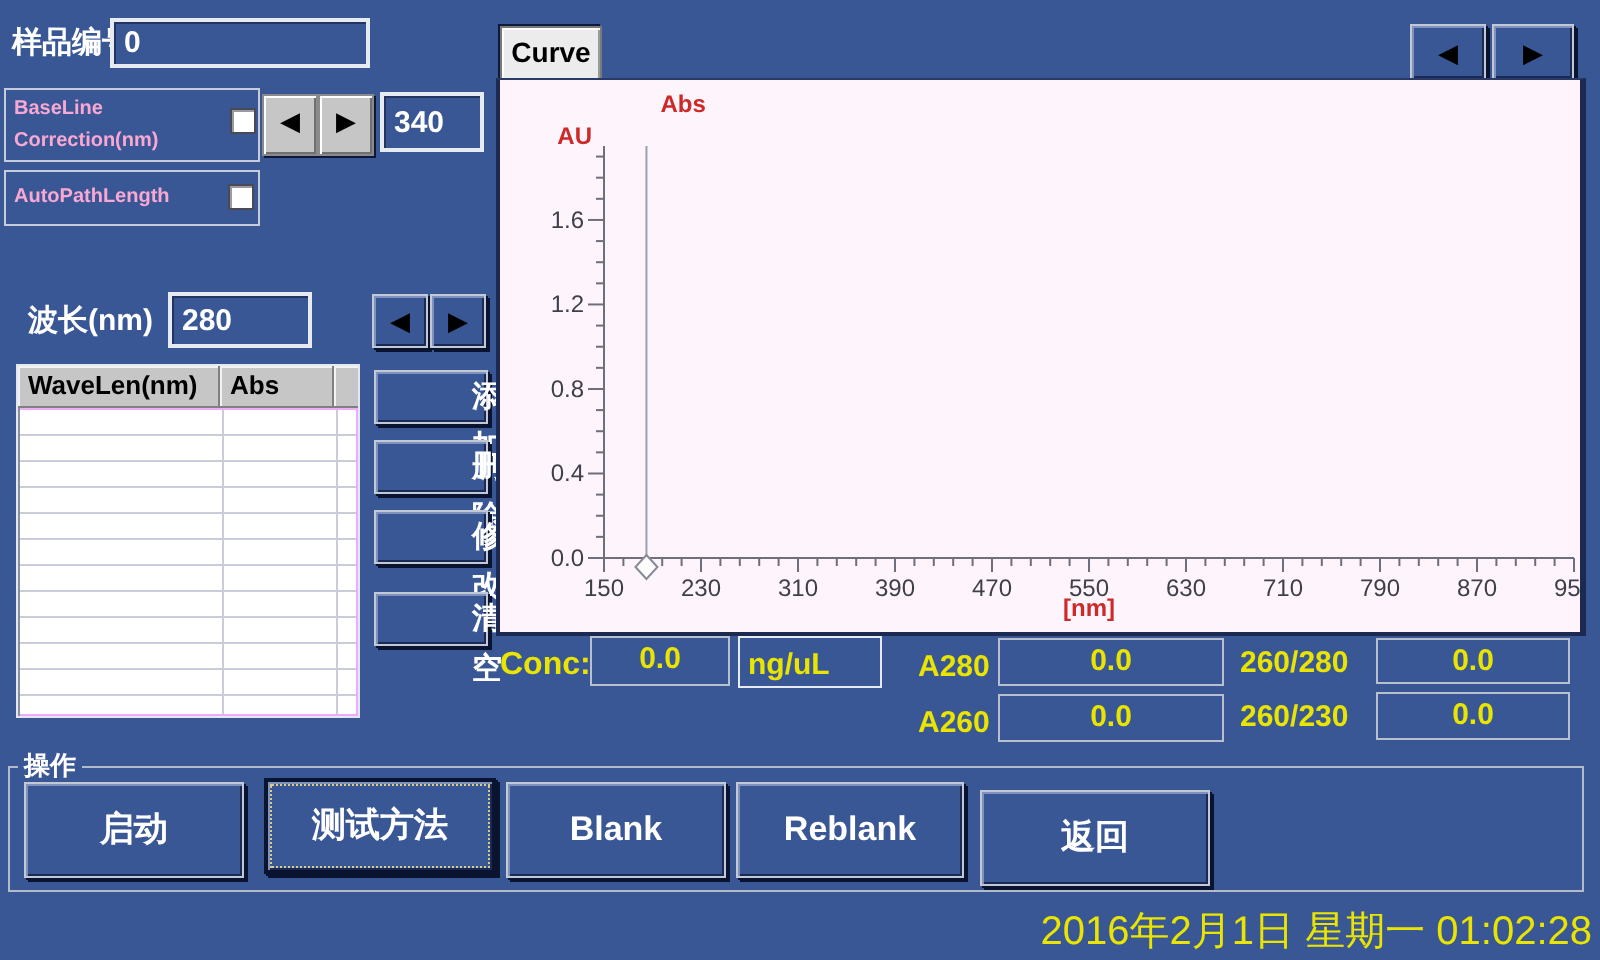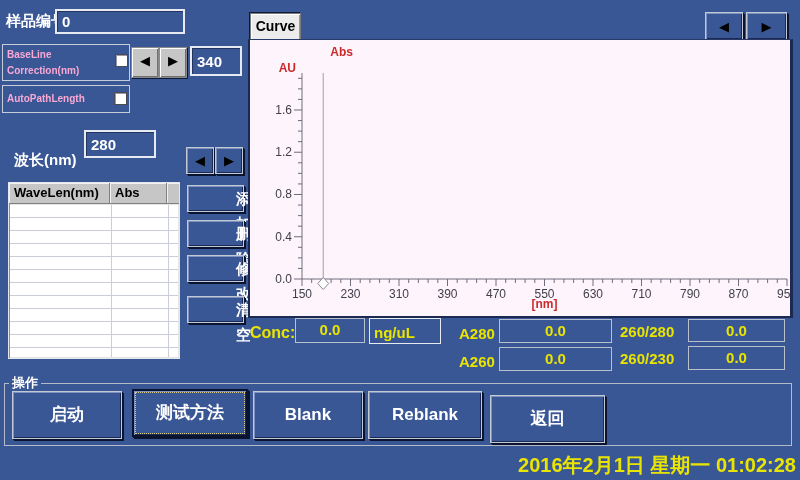--- a/index.html
+++ b/index.html
@@ -48,21 +48,21 @@
   .list-btn{width:57px;height:27px;font-size:15px;line-height:25px;padding-left:48px;}
   .op-btn{height:48px;font-size:17px;line-height:46px;}
   .op-btn.focused{
     border:2px solid #0a1430;
     outline:1px dotted #d9cd85;outline-offset:-4px;
     line-height:44px;
   }
 
   
   .tbl{
-    background:#e5e5e5;border:1px solid #e4e7ee;box-sizing:border-box;
+    background:#f0abfc;border:1px solid #e4e7ee;box-sizing:border-box;
     box-shadow:inset 1px 1px 0 #8a8f9c;
   }
   .tbl-head{display:flex;height:21px;}
   .tbl-head .hc{
     background:#c6c6c6;color:#000;font-weight:700;font-size:13px;
     border-right:1px solid #808080;border-bottom:1px solid #808080;
     box-shadow:inset 1px 1px 0 #f2f2f2;
     padding:2px 0 0 5px;box-sizing:border-box;overflow:hidden;white-space:nowrap;
   }
   .tbl-body{
@@ -94,21 +94,21 @@
     border:1px solid #e7eaf0;box-sizing:border-box;padding:5px 0 0 4px;
   }
   fieldset.ops{
     position:absolute;left:4px;top:374px;width:788px;height:72px;
     border:1px solid #b3bac9;margin:0;padding:0;box-sizing:border-box;
   }
   fieldset.ops legend{
     color:#fff;font-weight:700;font-size:13px;margin-left:4px;padding:0 3px;
   }
   .datetime{
-    color:#e9e400;font-weight:700;font-size:20px;white-space:nowrap;
+    color:#e9e400;font-weight:400;font-size:20px;white-space:nowrap;
   }
 </style>
 </head>
 <body>
 
 <span class="abs wlabel" style="left:6px;top:12px;">样品编号</span>
 <div class="abs nv-input" style="left:55px;top:9px;width:130px;height:25px;">0</div>
 
 <div class="abs grp" style="left:2px;top:44px;width:128px;height:37px;">
   <span style="display:inline-block;width:108px;">BaseLine Correction(nm)</span>
@@ -121,21 +121,21 @@
     <span class="arrow-glyph">▶</span>
   </div>
 <div class="abs nv-input" style="left:190px;top:46px;width:52px;height:30px;padding-top:5px;">340</div>
 
 <div class="abs grp" style="left:2px;top:85px;width:128px;height:28px;padding-top:5px;">
   <span>AutoPathLength</span>
 </div>
 <div class="abs chk" style="left:114px;top:92px;"></div>
 
 <span class="abs wlabel" style="left:14px;top:151px;">波长(nm)</span>
-<div class="abs nv-input" style="left:84px;top:130px;width:72px;height:28px;padding-top:4px;">280</div>
+<div class="abs nv-input" style="left:84px;top:146px;width:72px;height:28px;padding-top:4px;">280</div>
 <div class="abs nv-btn" style="left:186px;top:147px;width:28px;height:27px;">
     <span class="arrow-glyph" style="color:#000;">◀</span>
   </div>
 <div class="abs nv-btn" style="left:215px;top:147px;width:28px;height:27px;">
     <span class="arrow-glyph" style="color:#000;">▶</span>
   </div>
 
 <div class="abs tbl" style="left:8px;top:182px;width:172px;height:177px;">
   <div class="tbl-head">
     <div class="hc" style="width:101px;">WaveLen(nm)</div>

